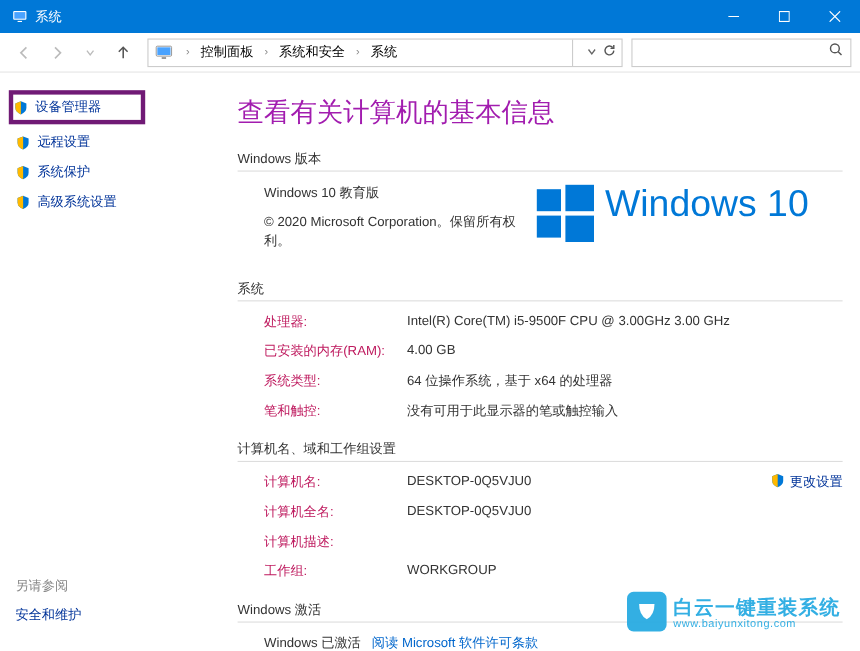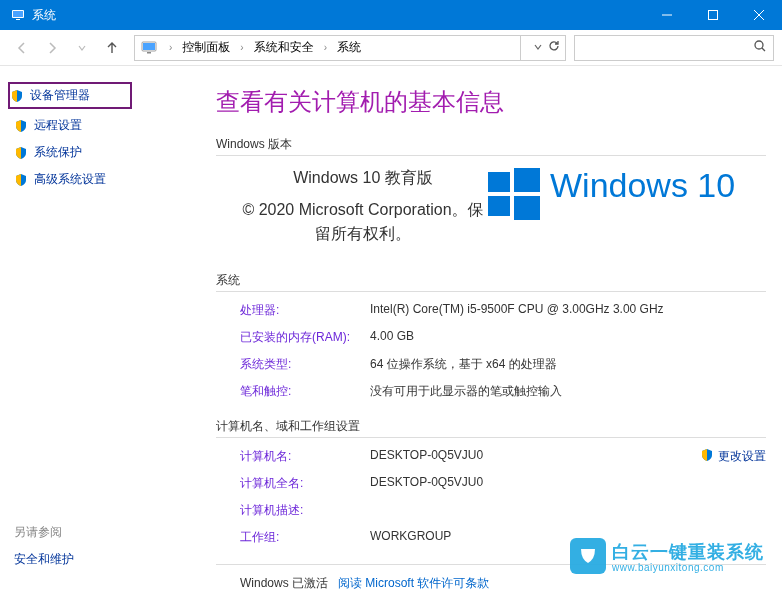--- a/index.html
+++ b/index.html
@@ -22,39 +22,39 @@
     .breadcrumb-dd { position: absolute; right: 22px; color: #888; cursor: pointer; }
     .breadcrumb-refresh { position: absolute; right: 4px; color: #555; cursor: pointer; }
     .breadcrumb-divider { position: absolute; right: 44px; height: 100%; border-left: 1px solid #ccc; }
     .searchbox { width: 200px; height: 26px; border: 1px solid #ccc; display: flex; align-items: center; position: relative; }
     .searchbox-icon { position: absolute; right: 6px; color: #555; }
     
     .content { display: flex; height: calc(100% - 66px); }
     .sidebar { width: 200px; padding: 20px 0 0 14px; font-size: 12px; position: relative; }
     .sidebar-header { color: #003399; margin-bottom: 14px; cursor: pointer; }
     .sidebar-item { display: flex; align-items: center; gap: 6px; margin-bottom: 10px; cursor: pointer; }
-    .sidebar-item.highlighted { border: 2px solid #701a75; padding: 3px 17px 3px 0; margin-left: -6px; margin-bottom: 8px; margin-top: -4px; width: 124px; }
+    .sidebar-item.highlighted { border: 4px solid #701a75; padding: 3px 17px 3px 0; margin-left: -6px; margin-bottom: 8px; margin-top: -4px; width: 124px; }
     .sidebar-link { color: #003399; }
     .shield-icon { width: 14px; height: 14px; }
     .sidebar-footer { position: absolute; bottom: 24px; left: 14px; }
     .sidebar-footer-head { color: #888; margin-bottom: 10px; }
     
     .main { flex: 1; padding: 20px 16px 0 16px; overflow: hidden; font-size: 12px; color: #333; }
     .main-title { color: #a21caf; font-size: 24px; font-weight: normal; margin-bottom: 18px; }
     .section-header { font-size: 12px; color: #333; margin-bottom: 2px; }
     .section-rule { border: 0; border-top: 1px solid #ddd; margin-bottom: 10px; }
     
     .edition-row { display: flex; align-items: flex-start; margin-bottom: 18px; }
-    .edition-left { flex: 1; padding-left: 24px; font-size: 16px; text-align: center; }
+    .edition-left { flex: 1; padding-left: 24px; font-size: 12px; }
     .edition-left div { margin-bottom: 8px; line-height: 1.5; }
     .win-logo { width: 280px; display: flex; align-items: flex-start; gap: 8px; }
     
     .info-table { padding-left: 24px; font-size: 12px; }
     .info-row { display: flex; margin-bottom: 10px; }
-    .info-label { width: 130px; color: #6d28d9; }
+    .info-label { width: 130px; color: #be185d; }
     .info-value { flex: 1; color: #333; }
     .info-action { display: flex; gap: 4px; color: #003399; cursor: pointer; }
     .info-action .shield-icon { width: 14px; height: 14px; }
     
     .activation-line { padding-left: 24px; font-size: 12px; margin-bottom: 10px; }
     .link { color: #0066cc; cursor: pointer; }
     
     .watermark { position: absolute; bottom: 18px; right: 18px; display: flex; align-items: center; gap: 6px; opacity: 0.95; pointer-events: none; }
     .watermark-icon { width: 36px; height: 36px; background: #29abe2; border-radius: 6px; display: flex; align-items: center; justify-content: center; }
     .watermark-text { font-size: 18px; color: #29abe2; font-weight: bold; letter-spacing: 1px; }
@@ -260,20 +260,21 @@
       <div class="info-row">
         <div class="info-label">计算机描述:</div>
         <div class="info-value"></div>
       </div>
       <div class="info-row">
         <div class="info-label">工作组:</div>
         <div class="info-value">WORKGROUP</div>
       </div>
     </div>
 
+    <div class="section-header">Windows 激活</div>
     <hr class="section-rule">
     <div class="activation-line">
       <span>Windows 已激活</span>&nbsp;&nbsp;
       <span class="link">阅读 Microsoft 软件许可条款</span>
     </div>
 
   </div>
 </div>
 
 <div class="watermark">

